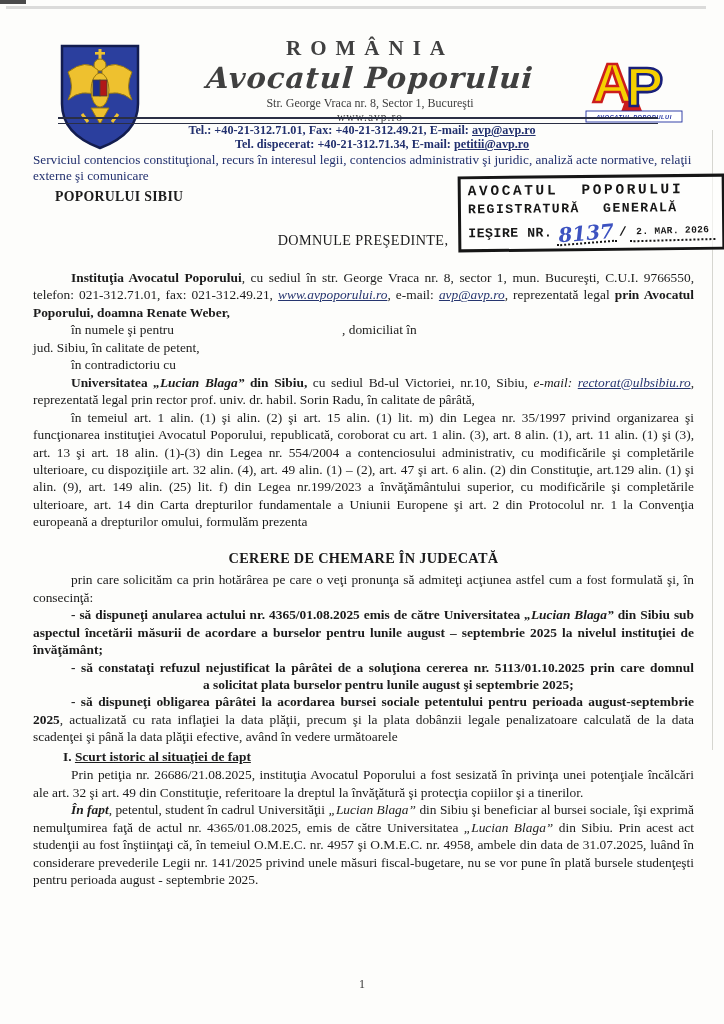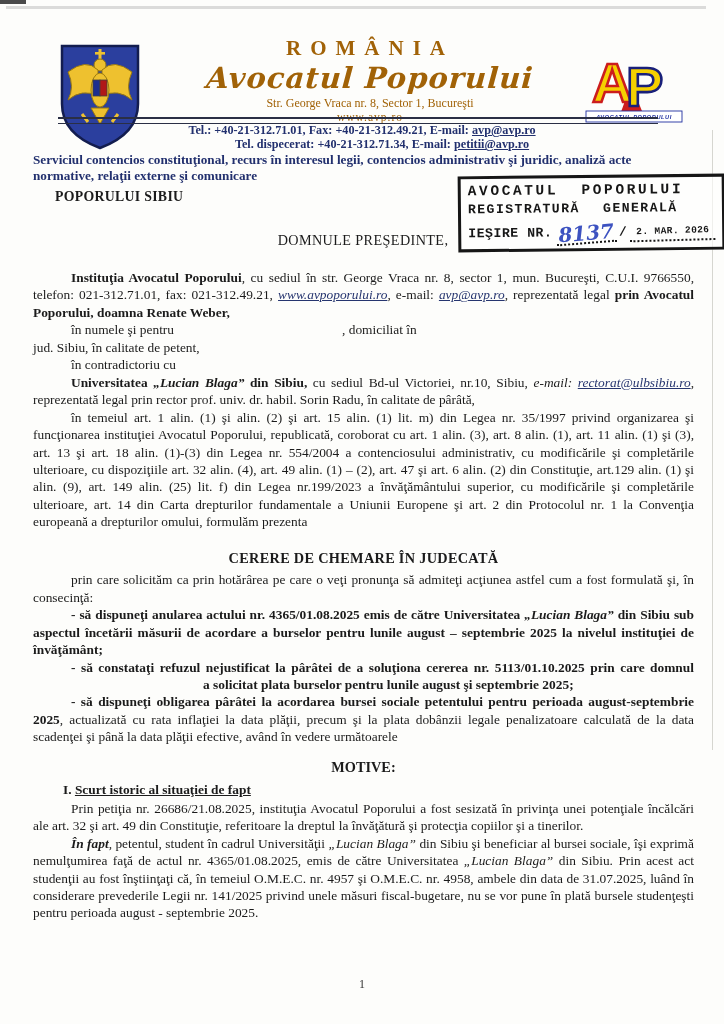--- a/index.html
+++ b/index.html
@@ -4,37 +4,37 @@
 <style>
   html,body{margin:0;padding:0;background:#d9d9d9;}
   .page{position:relative;width:724px;height:1024px;margin:0 auto;background:#fdfdfb;
         font-family:"Liberation Serif",serif;color:#1b1b1b;overflow:hidden;}
   .scan-streak{position:absolute;top:6px;left:6px;width:700px;height:3px;background:#bfbfbf;opacity:.55;}
   .scan-dash{position:absolute;top:0;left:0;width:26px;height:4px;background:#4a4a4a;}
   .scan-edge{position:absolute;top:130px;right:11px;width:1px;height:620px;background:#d6d6d0;}
 
   
   .coa{position:absolute;left:58px;top:42px;}
-  .hdr-center{position:absolute;left:150px;top:36px;width:440px;text-align:center;color:#a16207;}
+  .hdr-center{position:absolute;left:150px;top:36px;width:440px;text-align:center;color:#404040;}
   .country{font-size:21px;font-weight:bold;letter-spacing:9px;line-height:24px;}
   .institution{font-family:"DejaVu Serif",serif;font-style:italic;font-weight:bold;
                font-size:29px;line-height:36px;letter-spacing:1px;transform:skewX(-4deg);}
   .addr{font-size:12px;line-height:15px;}
   .site{font-size:11.5px;line-height:13px;letter-spacing:1px;}
   .ap-logo{position:absolute;left:584px;top:46px;}
   .dbl-rule{position:absolute;left:58px;top:117px;width:600px;height:4px;
             border-top:2.5px solid #2a2f45;border-bottom:1px solid #2a2f45;}
   .contact{position:absolute;left:0;top:0;width:724px;text-align:center;color:#22306e;
            font-size:12.2px;line-height:13px;}
   .contact.l1{top:124px;}
   .contact.l2{top:138px;padding-left:20px;}
   .contact .lbl{font-weight:bold;}
   .email{color:#22306e;font-weight:bold;text-decoration:underline;cursor:pointer;}
   .service{position:absolute;left:33px;top:152px;width:660px;color:#22306e;
-           font-weight:bold;font-size:13.2px;line-height:15.5px;text-align:left;}
+           font-weight:normal;font-size:13.2px;line-height:15.5px;text-align:left;}
 
   
   .court{position:absolute;left:55px;top:189px;font-weight:bold;font-size:13.8px;letter-spacing:.3px;}
   .stamp{position:absolute;left:458px;top:175px;width:247px;height:64px;
          border:3px solid #161616;padding:3px 7px;box-sizing:content-box;
          font-family:"Liberation Mono",monospace;font-weight:bold;color:#161616;
          transform:rotate(-.6deg);background:rgba(255,255,255,.6);}
   .stamp .s1{font-size:14.5px;line-height:18px;letter-spacing:2.6px;word-spacing:12px;white-space:nowrap;}
   .stamp .s2{font-size:13.2px;line-height:19px;letter-spacing:1.4px;word-spacing:14px;white-space:nowrap;}
   .stamp .s3{display:flex;align-items:flex-end;height:24px;}
@@ -138,20 +138,19 @@
       <p class="para left indent"><span class="">în numele şi pentru</span><span class="gap" style="width: 168px;"></span><span class="">, domiciliat în</span></p>
       <p class="para left"><span class="">jud. Sibiu, în calitate de petent,</span></p>
       <p class="para left indent"><span class="">în contradictoriu cu</span></p>
       <p class="para justify indent"><span class="b">Universitatea </span><span class="b i">„Lucian Blaga”</span><span class="b"> din Sibiu, </span><span class="">cu sediul Bd-ul Victoriei, nr.10, Sibiu, </span><span class="i">e-mail:</span><span class=""> </span><span class="i link">rectorat@ulbsibiu.ro</span><span class="">, reprezentată legal prin rector prof. univ. dr. habil. Sorin Radu, în calitate de pârâtă,</span></p>
       <p class="para justify indent"><span class="">în temeiul art. 1 alin. (1) şi alin. (2) şi art. 15 alin. (1) lit. m) din Legea nr. 35/1997 privind organizarea şi funcţionarea instituţiei Avocatul Poporului, republicată, coroborat cu art. 1 alin. (3), art. 8 alin. (1), art. 11 alin. (1) şi (3), art. 13 şi art. 18 alin. (1)-(3) din Legea nr. 554/2004 a contenciosului administrativ, cu modificările şi completările ulterioare, cu dispoziţiile art. 32 alin. (4), art. 49 alin. (1) – (2), art. 47 şi art. 6 alin. (2) din Constituţie, art.129 alin. (1) şi alin. (9), art. 149 alin. (25) lit. f) din Legea nr.199/2023 a învăţământului superior, cu modificările şi completările ulterioare, art. 14 din Carta drepturilor fundamentale a Uniunii Europene şi art. 2 din Protocolul nr. 1 la Convenţia europeană a drepturilor omului, formulăm prezenta</span></p>
       <p class="para h1"><span class="b">CERERE DE CHEMARE ÎN JUDECATĂ</span></p>
       <p class="para justify indent"><span class="">prin care solicităm ca prin hotărârea pe care o veţi pronunţa să admiteţi acţiunea astfel cum a fost formulată şi, în consecinţă:</span></p>
       <p class="para justify indent"><span class="b">- să dispuneţi anularea actului nr. 4365/01.08.2025 emis de către Universitatea </span><span class="b i">„Lucian Blaga”</span><span class="b"> din Sibiu sub aspectul încetării măsurii de acordare a burselor pentru lunile august – septembrie 2025 la nivelul instituţiei de învăţământ;</span></p>
       <p class="para justify indent"><span class="b">- să constataţi refuzul nejustificat la pârâtei de a soluţiona cererea nr. 5113/01.10.2025 prin care domnul</span><span class="gap" style="width: 170px;"></span><span class="b">a solicitat plata burselor pentru lunile august şi septembrie 2025;</span></p>
       <p class="para justify indent"><span class="b">- să dispuneţi obligarea pârâtei la acordarea bursei sociale petentului pentru perioada august-septembrie 2025</span><span class="">, actualizată cu rata inflaţiei la data plăţii, precum şi la plata dobânzii legale penalizatoare calculată de la data scadenţei şi până la data plăţii efective, având în vedere următoarele</span></p>
-      <p class="para h2"><span class="b">MOTIVE:</span></p>
       <p class="para left h3"><span class="b">I. </span><span class="b u">Scurt istoric al situaţiei de fapt</span></p>
       <p class="para justify indent"><span class="">Prin petiţia nr. 26686/21.08.2025, instituţia Avocatul Poporului a fost sesizată în privinţa unei potenţiale încălcări ale art. 32 şi art. 49 din Constituţie, referitoare la dreptul la învăţătură şi protecţia copiilor şi a tinerilor.</span></p>
       <p class="para justify indent"><span class="b i">În fapt</span><span class="">, petentul, student în cadrul Universităţii </span><span class="i">„Lucian Blaga”</span><span class=""> din Sibiu şi beneficiar al bursei sociale, îşi exprimă nemulţumirea faţă de actul nr. 4365/01.08.2025, emis de către Universitatea </span><span class="i">„Lucian Blaga”</span><span class=""> din Sibiu. Prin acest act studenţii au fost înştiinţaţi că, în temeiul O.M.E.C. nr. 4957 şi O.M.E.C. nr. 4958, ambele din data de 31.07.2025, luând în considerare prevederile Legii nr. 141/2025 privind unele măsuri fiscal-bugetare, nu se vor pune în plată bursele studenţeşti pentru perioada august - septembrie 2025.</span></p>
     </div>
 
   <div class="page-num">1</div>
 </div>
 
 </body></html>

